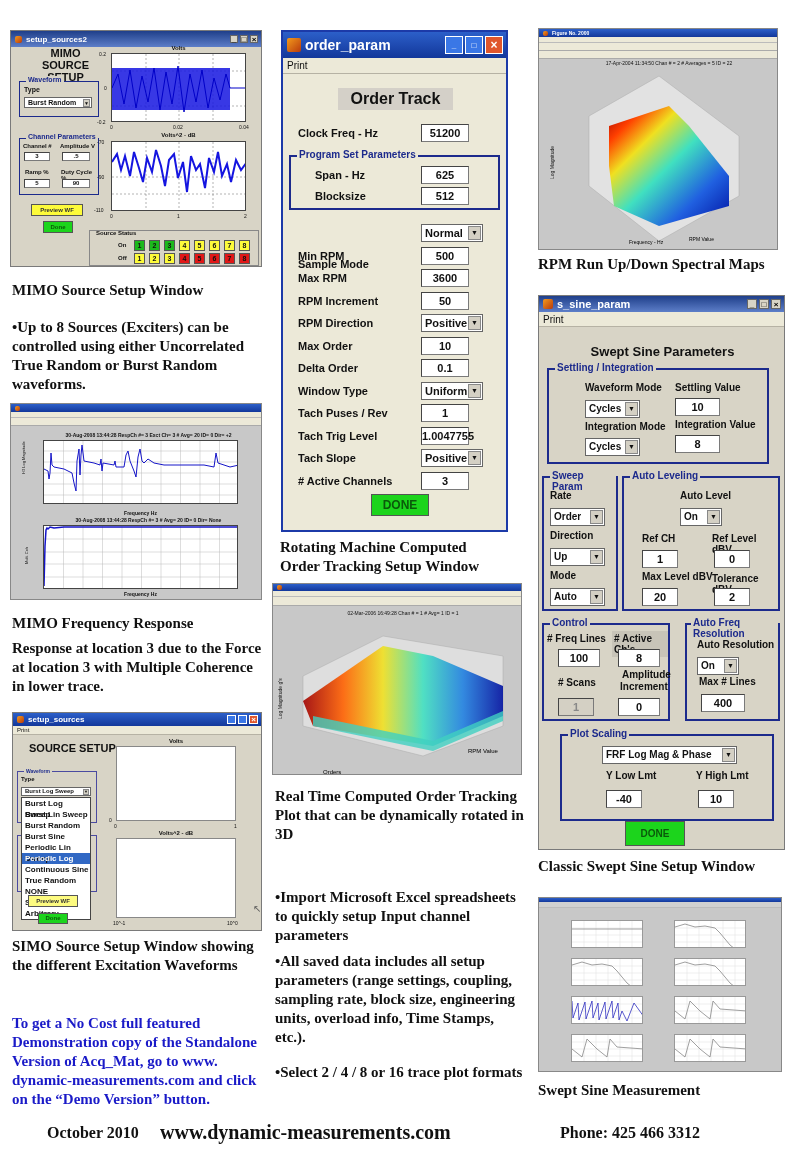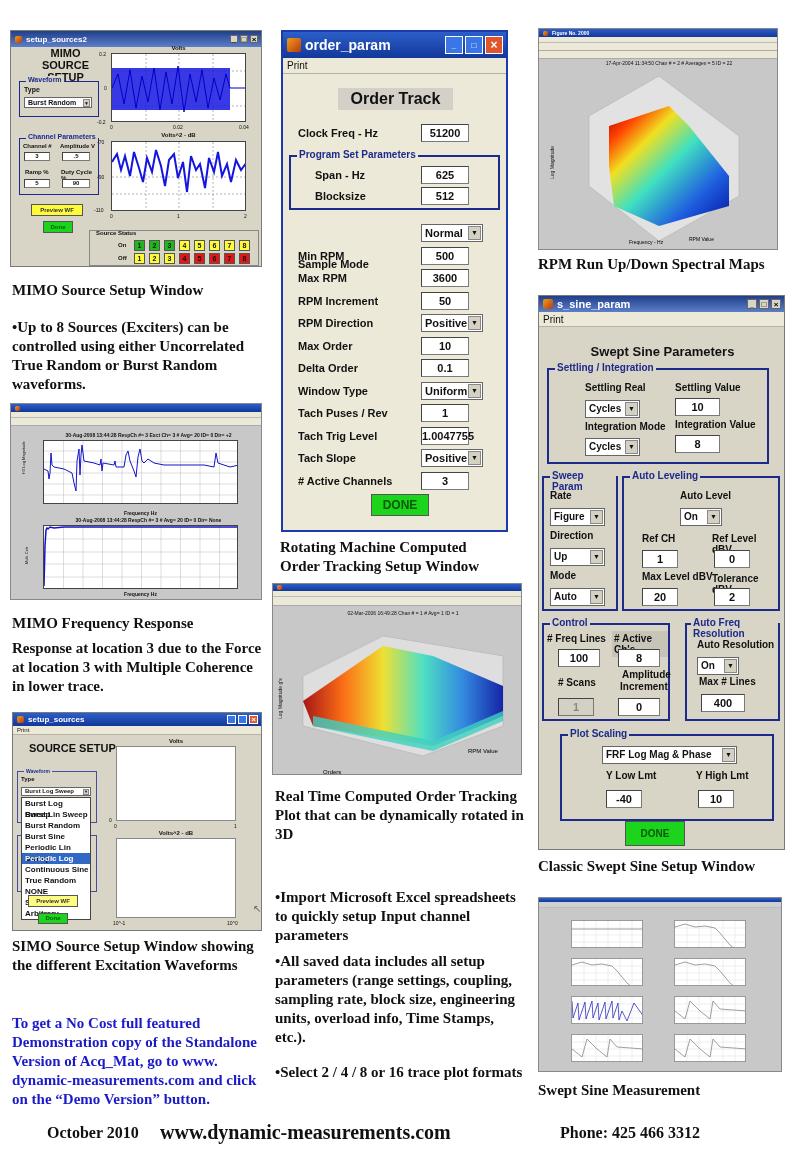--- a/index.html
+++ b/index.html
@@ -383,34 +383,34 @@
         <span class="ctrl" style="width:10px;height:10px;">×</span>
       </span>
   </div>
   <div class="menubar">
       <span>Print</span>
     </div>
   <div class="abs" style="left:0;top:48px;width:247px;text-align:center;font:bold 13px 'Liberation Sans',sans-serif;">Swept Sine Parameters</div>
 
   <div class="group" style="left:8px;top:72px;width:222px;height:96px;">
     <span class="gt">Settling / Integration</span>
-    <span class="lbl" style="font-size:10px;left:36px;top:12px;">Settling Real</span>
+    <span class="lbl" style="font-size:10px;left:36px;top:12px;">Waveform Mode</span>
     <span class="lbl" style="font-size:10px;left:126px;top:12px;">Settling Value</span>
     <div class="popup" style="left:36px;top:30px;width:55px;font-size:10px;"><span>Cycles</span><span class="arrow">▼</span></div>
     <div class="edit" style="left:126px;top:28px;width:45px;">10</div>
     <span class="lbl" style="font-size:10px;left:36px;top:51px;">Integration Mode</span>
     <span class="lbl" style="font-size:10px;left:126px;top:49px;">Integration Value</span>
     <div class="popup" style="left:36px;top:68px;width:55px;font-size:10px;"><span>Cycles</span><span class="arrow">▼</span></div>
     <div class="edit" style="left:126px;top:65px;width:45px;">8</div>
   </div>
 
   <div class="group" style="left:3px;top:180px;width:76px;height:135px;">
     <span class="gt">Sweep Param</span>
     <span class="lbl" style="font-size:10px;left:6px;top:12px;">Rate</span>
-    <div class="popup" style="left:6px;top:30px;width:55px;font-size:10px;"><span>Figure</span><span class="arrow">▼</span></div>
+    <div class="popup" style="left:6px;top:30px;width:55px;font-size:10px;"><span>Order</span><span class="arrow">▼</span></div>
     <span class="lbl" style="font-size:10px;left:6px;top:52px;">Direction</span>
     <div class="popup" style="left:6px;top:70px;width:55px;font-size:10px;"><span>Up</span><span class="arrow">▼</span></div>
     <span class="lbl" style="font-size:10px;left:6px;top:92px;">Mode</span>
     <div class="popup" style="left:6px;top:110px;width:55px;font-size:10px;"><span>Auto</span><span class="arrow">▼</span></div>
   </div>
 
   <div class="group" style="left:83px;top:180px;width:158px;height:135px;">
     <span class="gt">Auto Leveling</span>
     <span class="lbl" style="font-size:10px;left:56px;top:12px;">Auto Level</span>
     <div class="popup" style="left:56px;top:30px;width:42px;font-size:10px;"><span>On</span><span class="arrow">▼</span></div>

